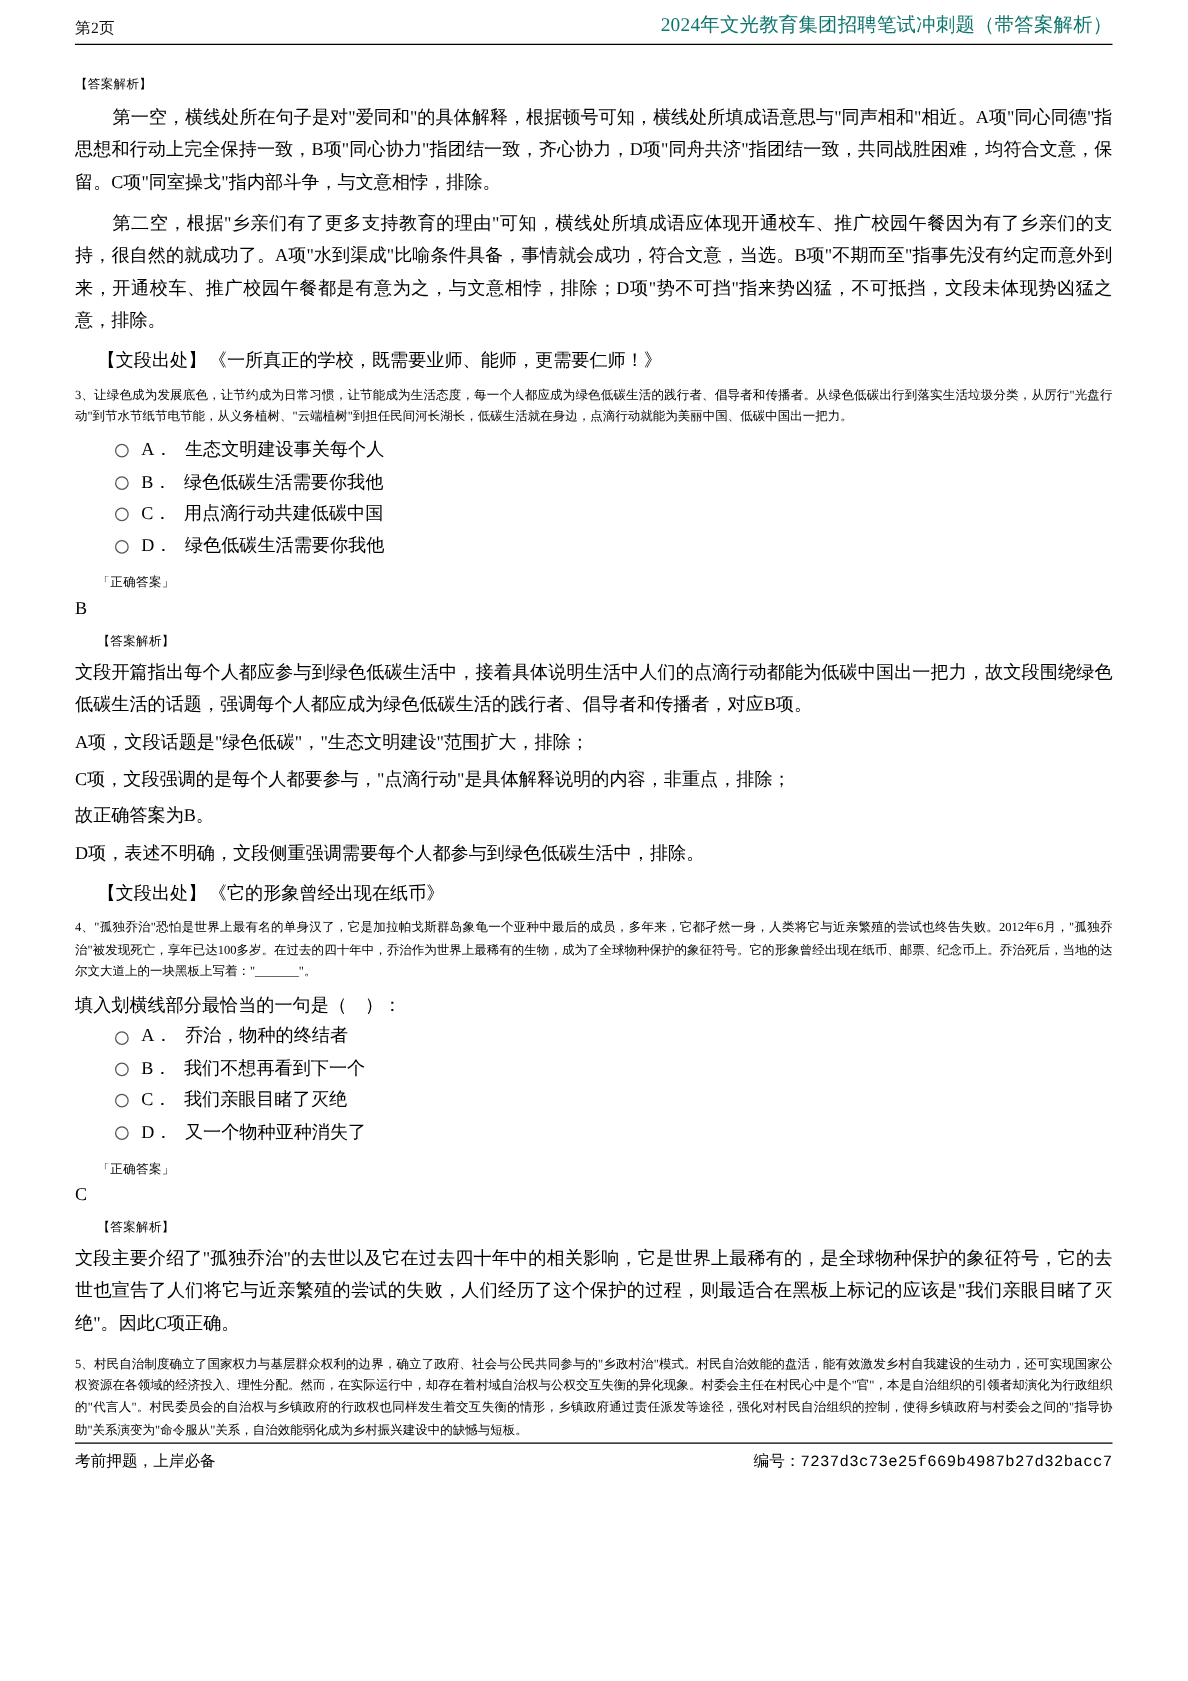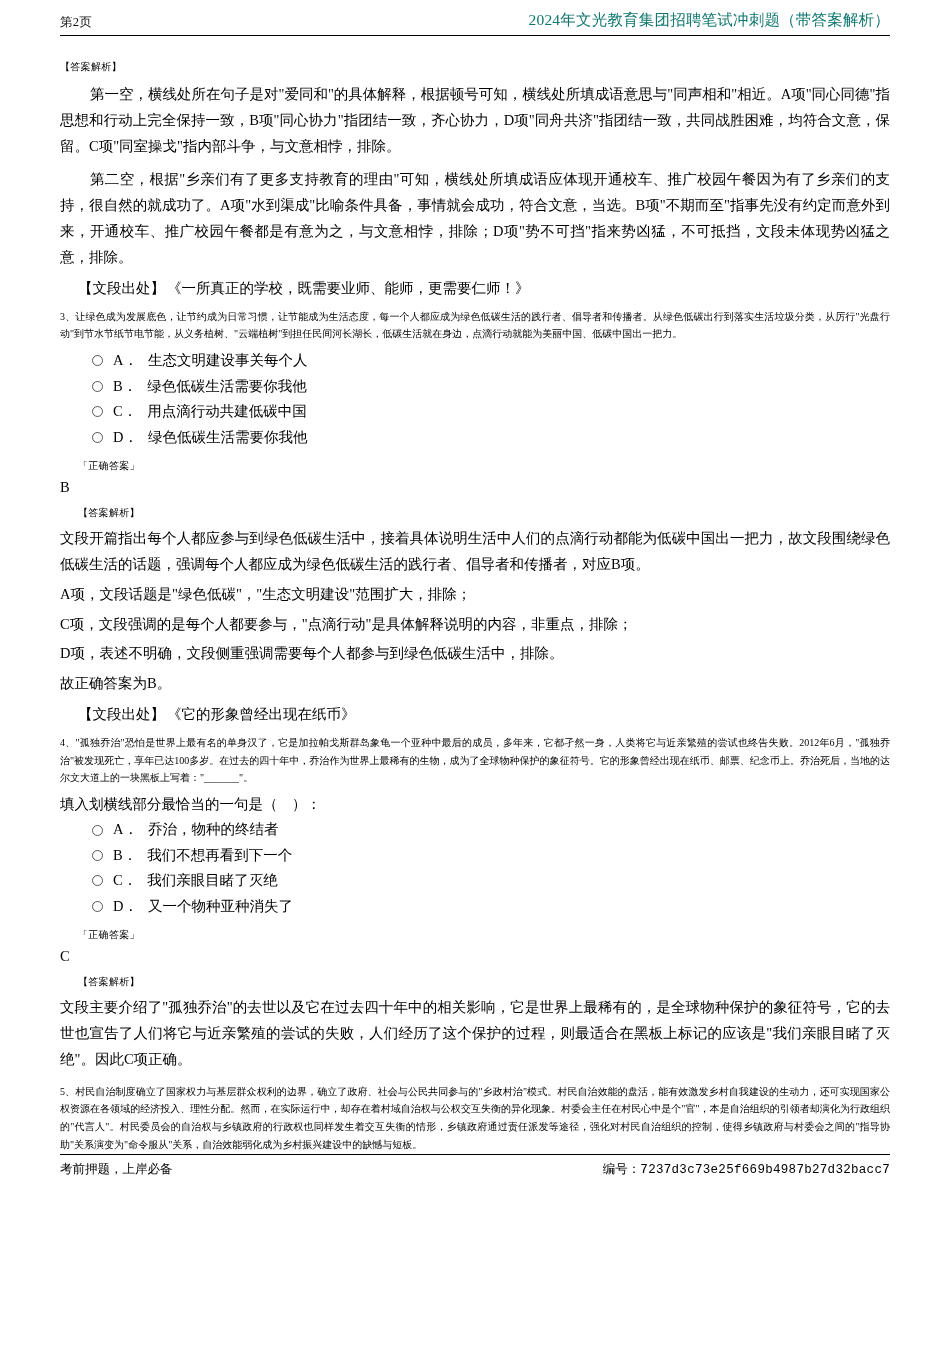--- a/index.html
+++ b/index.html
@@ -181,22 +181,22 @@
         <span class="opt-letter">D．</span>
         <span class="opt-text">绿色低碳生活需要你我他</span>
       </div>
     </div>
     <div class="bracket-label">「正确答案」</div>
     <div class="answer-val">B</div>
     <div class="bracket-label">【答案解析】</div>
     <p class="para tight">文段开篇指出每个人都应参与到绿色低碳生活中，接着具体说明生活中人们的点滴行动都能为低碳中国出一把力，故文段围绕绿色低碳生活的话题，强调每个人都应成为绿色低碳生活的践行者、倡导者和传播者，对应B项。</p>
     <p class="para tight">A项，文段话题是"绿色低碳"，"生态文明建设"范围扩大，排除；</p>
     <p class="para tight">C项，文段强调的是每个人都要参与，"点滴行动"是具体解释说明的内容，非重点，排除；</p>
+    <p class="para tight">故正确答案为B。</p>
     <p class="para tight">D项，表述不明确，文段侧重强调需要每个人都参与到绿色低碳生活中，排除。</p>
-    <p class="para tight">故正确答案为B。</p>
     <div class="src">
       <span class="brk">【文段出处】</span><span>《它的形象曾经出现在纸币》</span>
     </div>
 
     <p class="q-stem">4、"孤独乔治"恐怕是世界上最有名的单身汉了，它是加拉帕戈斯群岛象龟一个亚种中最后的成员，多年来，它都孑然一身，人类将它与近亲繁殖的尝试也终告失败。2012年6月，"孤独乔治"被发现死亡，享年已达100多岁。在过去的四十年中，乔治作为世界上最稀有的生物，成为了全球物种保护的象征符号。它的形象曾经出现在纸币、邮票、纪念币上。乔治死后，当地的达尔文大道上的一块黑板上写着："_______"。</p>
     <p class="ask">填入划横线部分最恰当的一句是（　）：</p>
     <div class="options">
       <div class="opt">
         <span class="radio"></span>
         <span class="opt-letter">A．</span>

